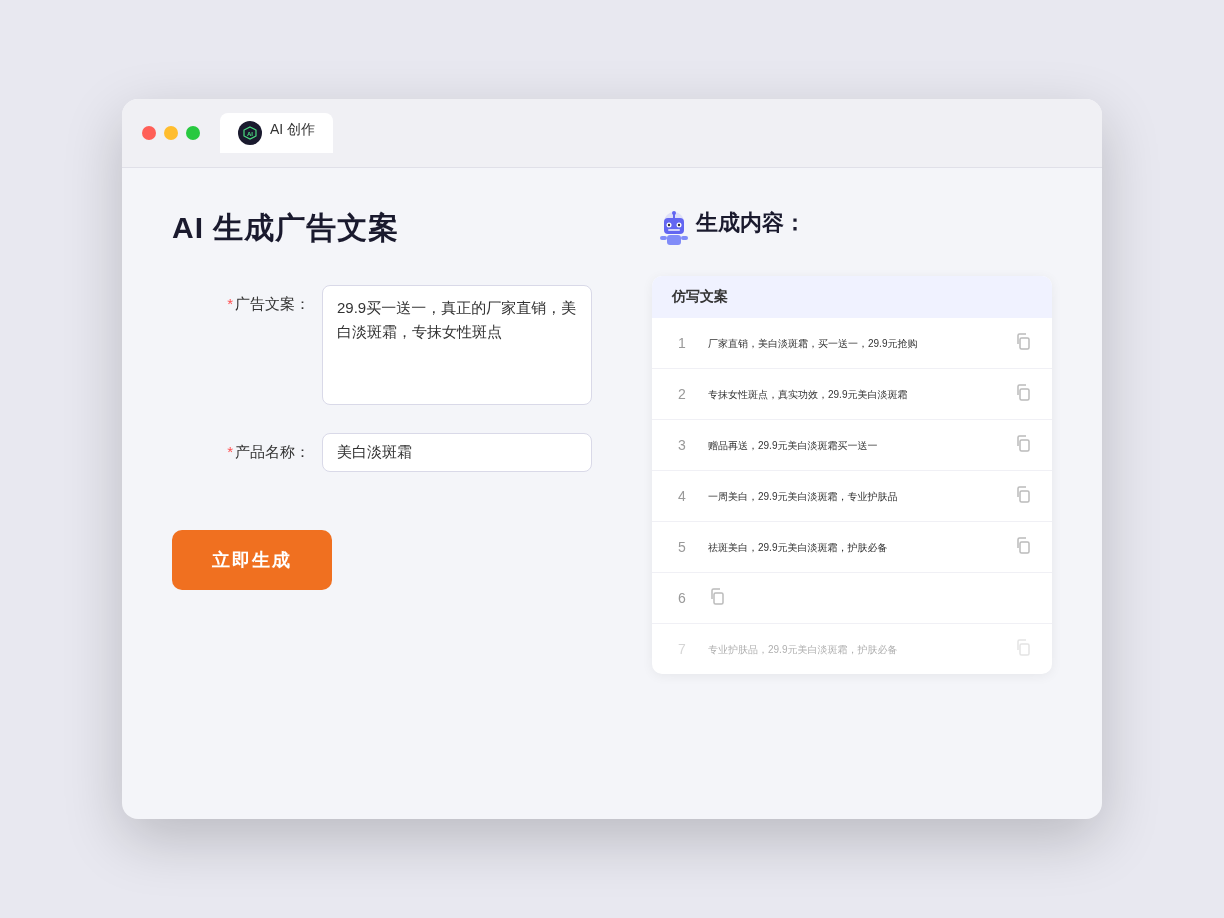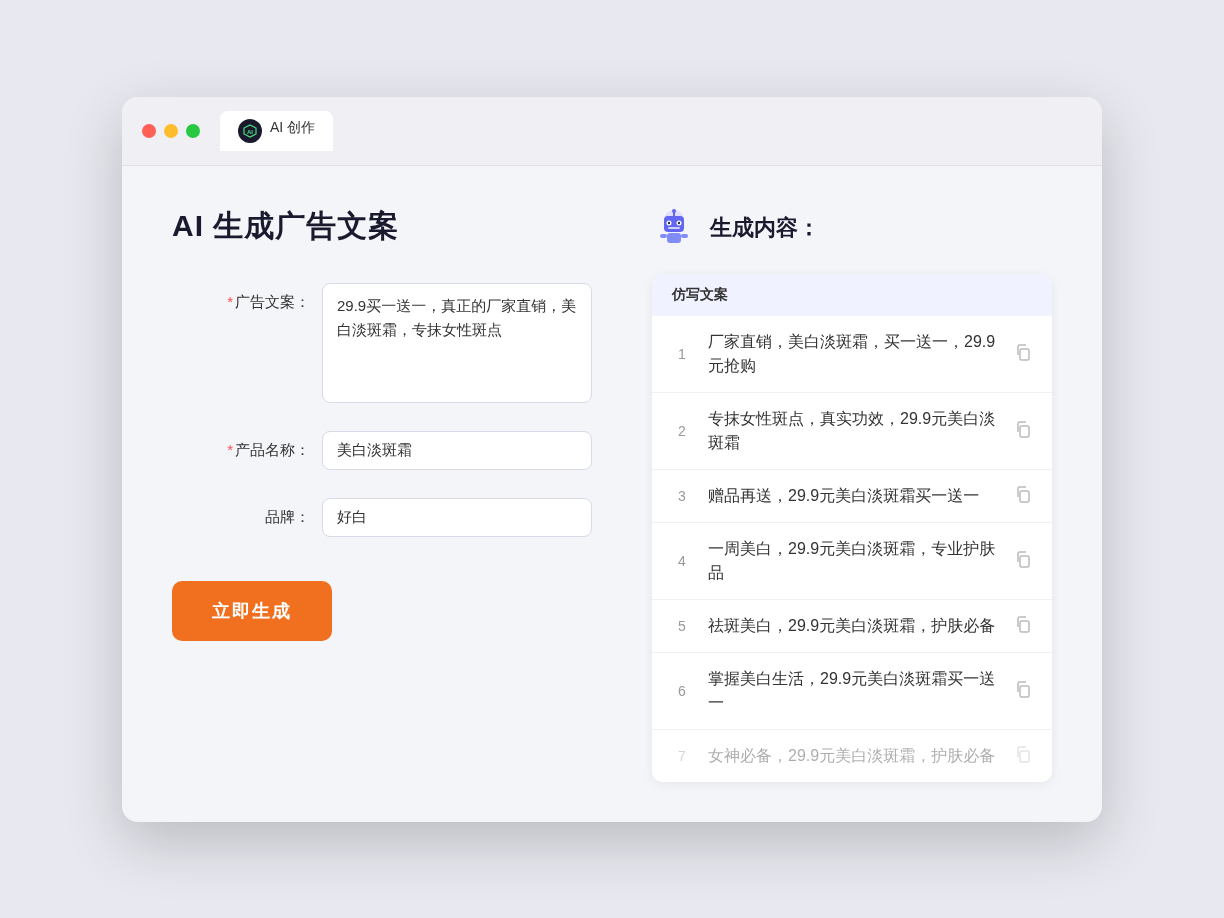--- a/index.html
+++ b/index.html
@@ -121,42 +121,40 @@
       outline: none;
       resize: none;
     }
 
     .form-textarea {
       height: 120px;
       line-height: 1.6;
     }
 
     .generate-btn {
-      margin-top: 16px;
+      margin-top: 30px;
       background: #f07020;
       color: white;
       border: none;
       border-radius: 10px;
       padding: 18px 40px;
       font-size: 18px;
       font-weight: 600;
       cursor: pointer;
       letter-spacing: 2px;
       font-family: inherit;
     }
 
     
     .right-panel {
       flex: 1;
     }
 
     .right-header {
       display: flex;
-      align-items: center;
-      gap: 14px;
       margin-bottom: 24px;
     }
 
     .right-title {
       font-size: 22px;
       font-weight: 600;
       color: #1a1a2e;
     }
 
     .results-table {
@@ -193,21 +191,21 @@
 
     .row-num {
       font-size: 14px;
       color: #999;
       min-width: 20px;
       text-align: center;
     }
 
     .row-text {
       flex: 1;
-      font-size: 16px;
+      font-size: 10px;
       color: #333;
       line-height: 1.5;
     }
 
     
     .robot-svg {
       width: 44px;
       height: 44px;
     }
   </style>
@@ -248,24 +246,20 @@
 
       
       <div class="form-row">
         <div class="form-label">
           <span class="required-star">*</span><span>产品名称：</span>
         </div>
         <input type="text" class="form-input" value="美白淡斑霜" style="">
       </div>
 
       
-      <div class="form-row">
-        <div class="form-label">品牌：</div>
-        <input type="text" class="form-input" value="好白" style="">
-      </div>
 
       
       <button class="generate-btn">立即生成</button>
     </div>
 
     <div class="right-panel">
       <div class="right-header">
 
         <svg class="robot-svg" viewBox="0 0 44 44" fill="none" xmlns="http://www.w3.org/2000/svg">
           <circle cx="22" cy="14" r="10" fill="#6366f1" opacity="0.15"></circle>
@@ -329,29 +323,28 @@
             <div class="result-row">
               <span class="row-num">5</span>
               <span class="row-text">祛斑美白，29.9元美白淡斑霜，护肤必备</span>
               <span style="cursor: pointer; color: rgb(187, 187, 187); font-size: 16px;"><svg width="18" height="18" viewBox="0 0 18 18" fill="none" stroke="#bbb" stroke-width="1.5">
       <rect x="6" y="6" width="9" height="11" rx="1.5"></rect>
       <path d="M4 12V3.5A1.5 1.5 0 0 1 5.5 2H12"></path>
     </svg></span>
             </div>
             <div class="result-row">
               <span class="row-num">6</span>
-              <span class="row-text">掌握美白生活，29.9元美白淡斑霜买一送一</span>
               <span style="cursor: pointer; color: rgb(187, 187, 187); font-size: 16px;"><svg width="18" height="18" viewBox="0 0 18 18" fill="none" stroke="#bbb" stroke-width="1.5">
       <rect x="6" y="6" width="9" height="11" rx="1.5"></rect>
       <path d="M4 12V3.5A1.5 1.5 0 0 1 5.5 2H12"></path>
     </svg></span>
             </div>
             <div class="result-row dimmed">
               <span class="row-num">7</span>
-              <span class="row-text">女神必备，29.9元美白淡斑霜，护肤必备</span>
+              <span class="row-text">专业护肤品，29.9元美白淡斑霜，护肤必备</span>
               <span style="cursor: pointer; color: rgb(187, 187, 187); font-size: 16px;"><svg width="18" height="18" viewBox="0 0 18 18" fill="none" stroke="#bbb" stroke-width="1.5">
       <rect x="6" y="6" width="9" height="11" rx="1.5"></rect>
       <path d="M4 12V3.5A1.5 1.5 0 0 1 5.5 2H12"></path>
     </svg></span>
             </div>
           </div>
       </div>
     </div>
 
   </div>

